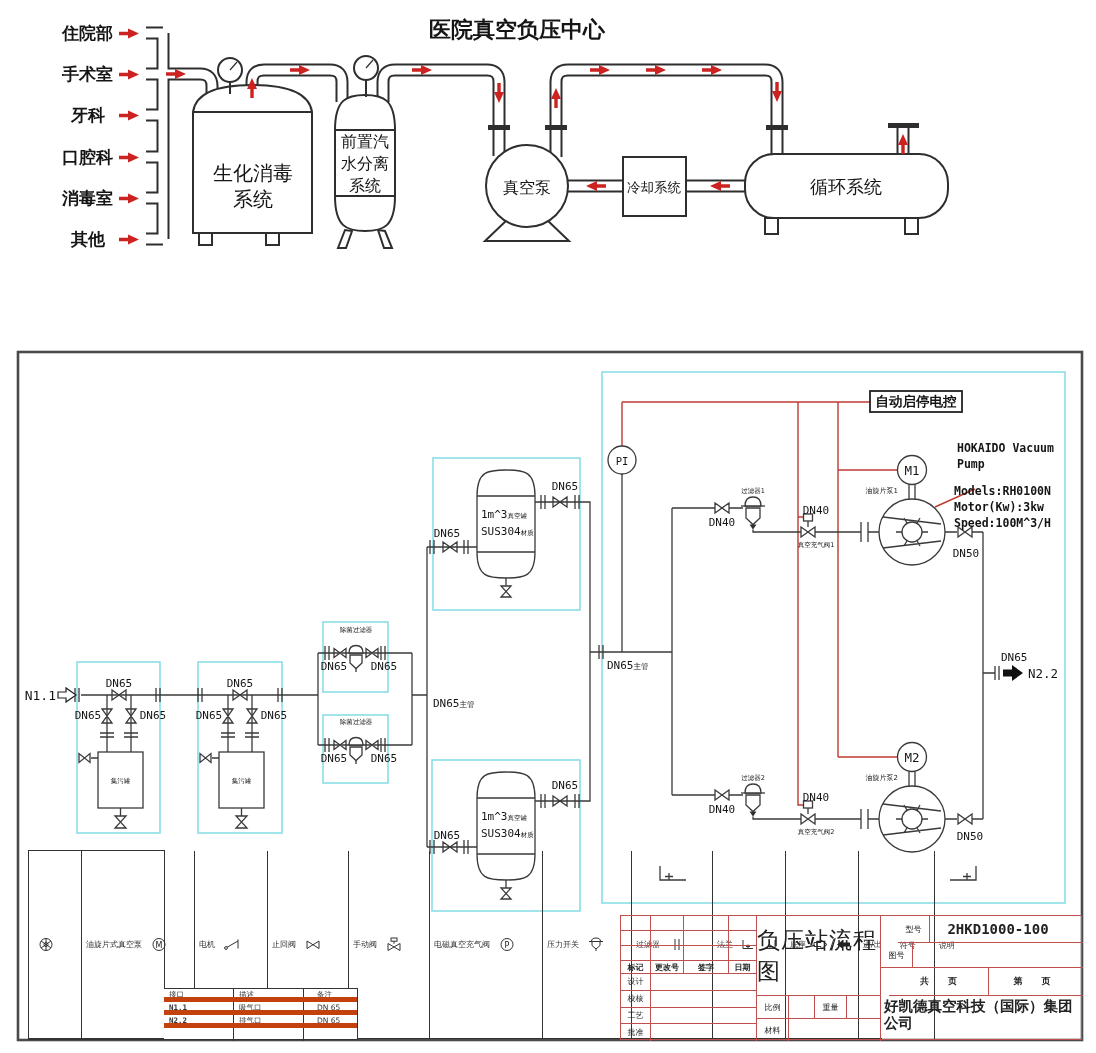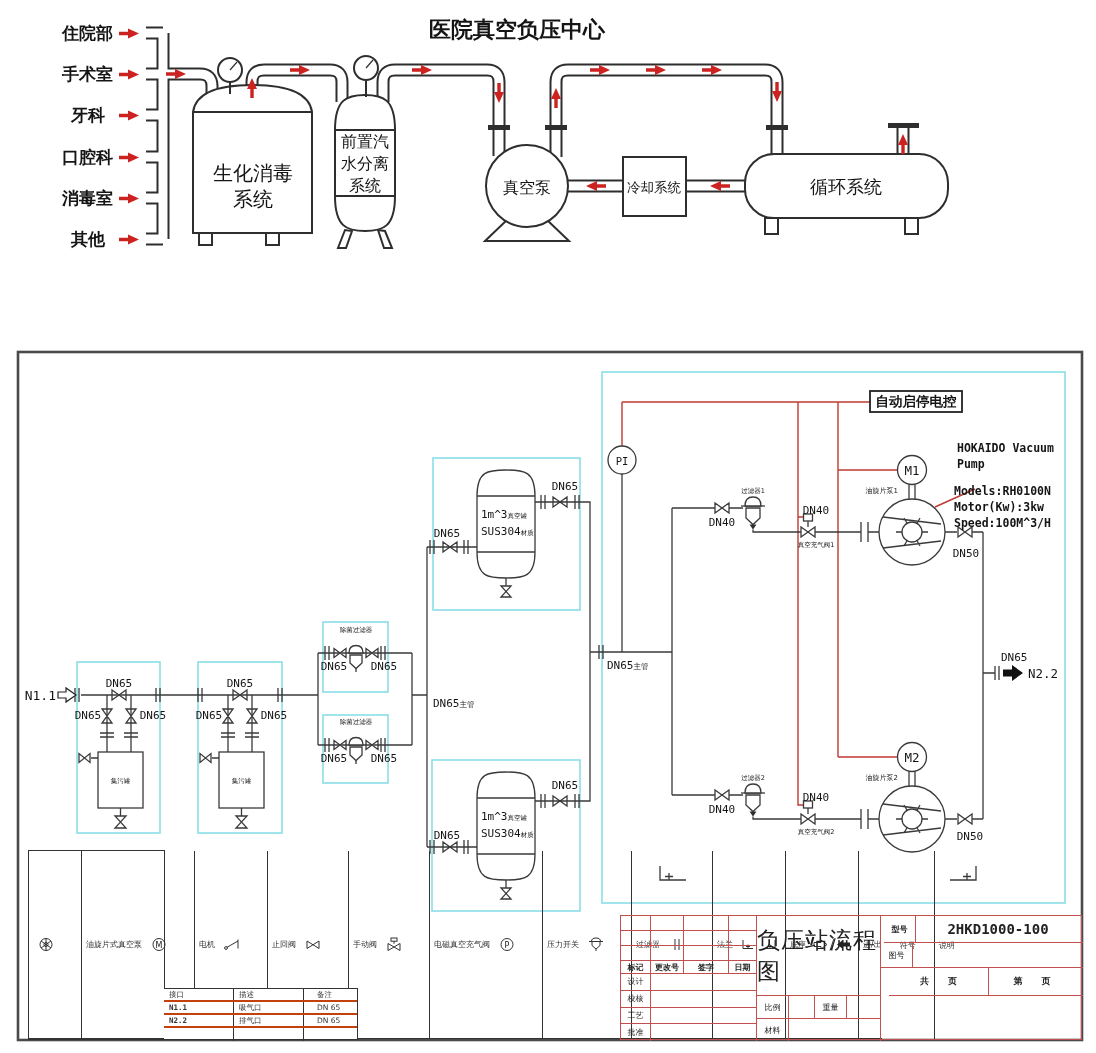--- a/index.html
+++ b/index.html
@@ -22,21 +22,21 @@
   
   .abs{position:absolute;}
   .legend{left:28px;top:850px;width:137px;height:190px;border:1px solid #333;
           display:flex;flex-direction:row;font-size:8px;box-sizing:border-box;background:#fff;}
   .lrow{flex:1;display:flex;border-bottom:1px solid #333;align-items:center;min-height:0;}
   .lrow:last-child{border-bottom:none;align-items:center;}
   .lsym{width:52px;border-right:1px solid #333;align-self:stretch;display:flex;align-items:center;justify-content:center;}
   .llab{padding-left:4px;white-space:nowrap;color:#333;}
   .iftab{left:164px;top:988px;width:194px;height:52px;border:1px solid #333;border-left:none;
          box-sizing:border-box;font-size:7.5px;background:#fff;}
-  .ifrow{display:flex;height:13px;border-bottom:2px solid #c2410c;box-sizing:border-box;}
+  .ifrow{display:flex;height:13px;border-bottom:5px solid #c2410c;box-sizing:border-box;}
   .ifrow:last-child{border-bottom:none;}
   .ifc{border-right:1px solid #333;box-sizing:border-box;padding:1px 0 0 5px;color:#333;overflow:hidden;}
   .ifc:last-child{border-right:none;margin-left:8px;}
   .c1{width:70px;}.c2{width:70px;}.c3{flex:1;}
   .tb{left:620px;top:915px;width:462px;height:125px;box-sizing:border-box;
       border:1px solid #c0504d;font-size:8px;background:transparent;}
   .tb .cell{position:absolute;box-sizing:border-box;border-right:1px solid #c0504d;border-bottom:1px solid #c0504d;
             display:flex;align-items:center;justify-content:center;overflow:hidden;color:#222;}
   .pre{white-space:pre;}
   .bigtitle{font-size:23px;letter-spacing:1px;color:#222;}
@@ -492,23 +492,24 @@
   <div class="cell" style="left:30px;top:108.25px;width:106px;height:16.75px;border-bottom:none"></div>
 
   <div class="cell bigtitle" style="left:136px;top:0;width:124px;height:80px">负压站流程图</div>
   <div class="cell" style="left:136px;top:80px;width:32px;height:23px">比例</div>
   <div class="cell" style="left:168px;top:80px;width:26px;height:23px"></div>
   <div class="cell" style="left:194px;top:80px;width:32px;height:23px">重量</div>
   <div class="cell" style="left:226px;top:80px;width:34px;height:23px"></div>
   <div class="cell" style="left:136px;top:103px;width:32px;height:22px;border-bottom:none">材料</div>
   <div class="cell" style="left:168px;top:103px;width:92px;height:22px;border-bottom:none"></div>
 
-  <div class="cell" style="left:263px;top:0;width:32px;height:27px;font-weight:bold">型号</div>
+  <div class="cell" style="left:277px;top:0;width:32px;height:27px;font-weight:normal">型号</div>
   <div class="cell model" style="left:292px;top:0;width:170px;height:27px;border-right:none">2HKD1000-100</div>
   <div class="cell" style="left:260px;top:27px;width:32px;height:25px;font-weight:normal">图号</div>
   <div class="cell" style="left:292px;top:27px;width:170px;height:25px;border-right:none"></div>
   <div class="cell pre" style="left:268px;top:52px;width:100px;height:28px;font-weight:bold;font-size:9px">共      页</div>
   <div class="cell pre" style="left:360px;top:52px;width:102px;height:28px;border-right:none;font-weight:bold;font-size:9px">第      页</div>
+  <div class="cell company" style="left:260px;top:80px;width:202px;height:45px;border-right:none;border-bottom:none">好凯德真空科技（国际）集团公司</div>
 </div>
 
 
 
 </div>
 
 </body></html>

